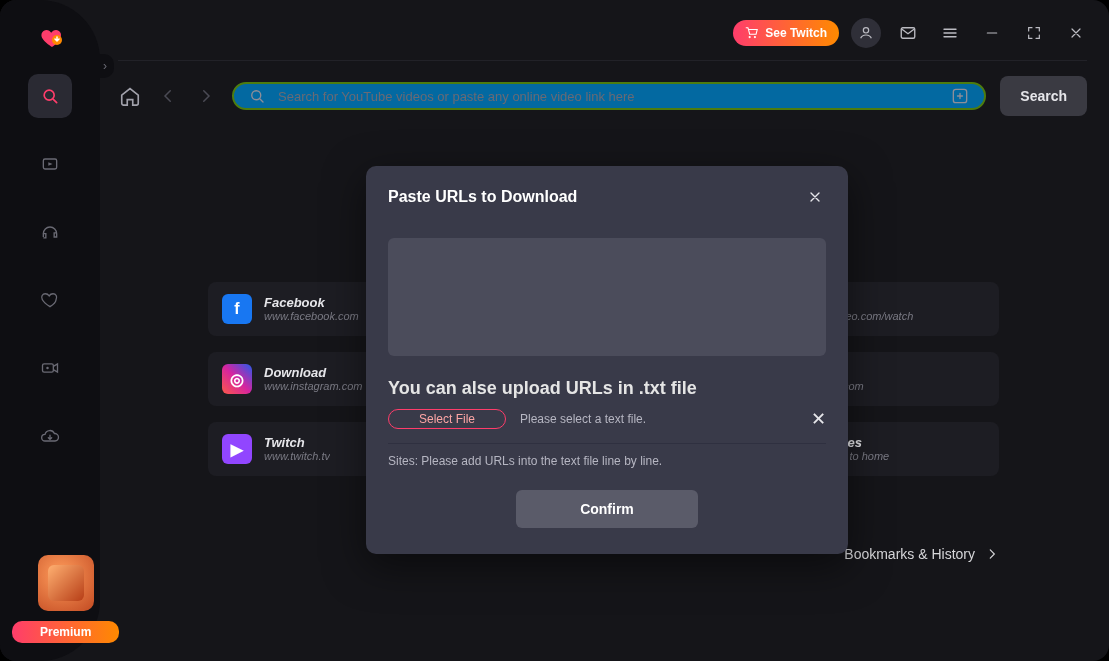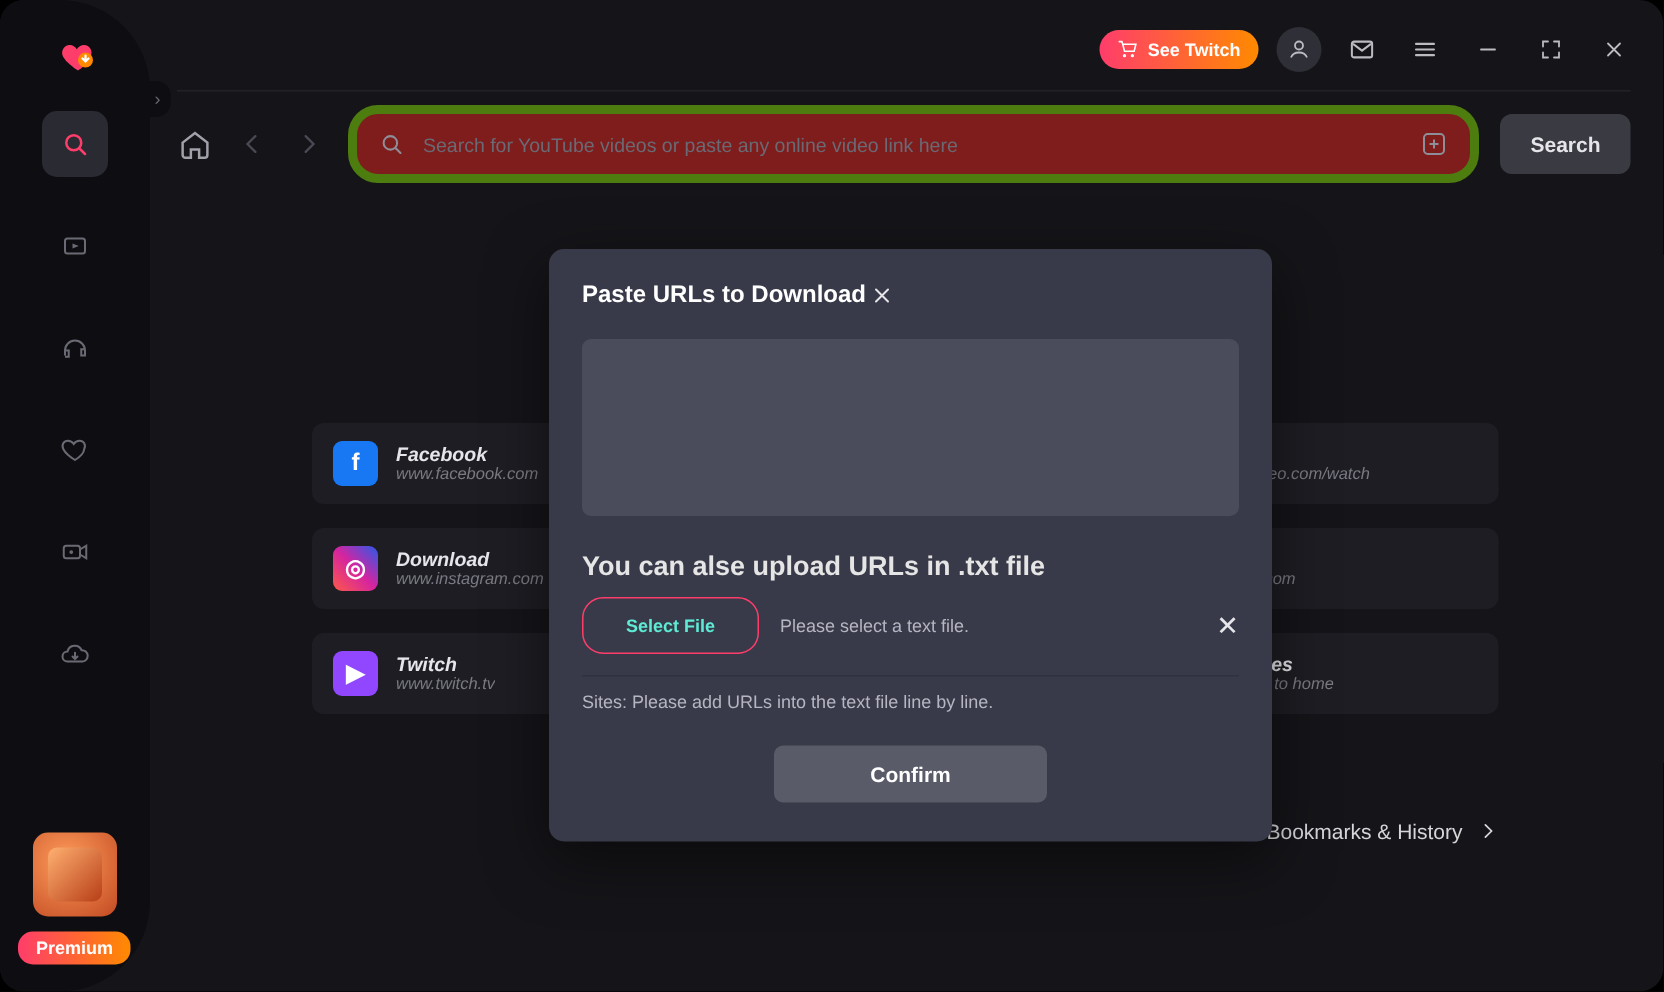--- a/index.html
+++ b/index.html
@@ -9,54 +9,54 @@
   .sidebar { position:absolute; left:0; top:0; width:100px; height:100%; background:#0e0e12; border-top-right-radius:60px 60px; border-bottom-right-radius:60px 60px; }
   .logo { position:absolute; left:40px; top:26px; width:24px; height:24px; }
   .sidebar-items { position:absolute; left:28px; top:74px; display:flex; flex-direction:column; align-items:center; gap:24px; }
   .sb-item { width:44px; height:44px; display:flex; align-items:center; justify-content:center; border-radius:10px; color:#6a6a74; cursor:pointer; }
   .sb-item.active { background:#2a2a33; }
   .sb-item svg { width:20px; height:20px; }
   .sb-handle { position:absolute; left:96px; top:54px; width:18px; height:24px; background:#0e0e12; border-radius:0 10px 10px 0; display:flex; align-items:center; justify-content:center; color:#6a6a74; font-size:12px; cursor:pointer; }
   .premium-box { position:absolute; left:12px; bottom:18px; display:flex; flex-direction:column; align-items:center; gap:10px; }
   .gift { width:56px; height:56px; background:radial-gradient(circle at 40% 35%, #ff9d5c, #c24a22); border-radius:10px; position:relative; }
   .gift::before{content:"";position:absolute;left:10px;top:10px;width:36px;height:36px;background:linear-gradient(135deg,#ffb071,#b73e17);border-radius:6px;}
-  .premium-btn { padding:4px 12px; font-size:12px; font-weight:600; color:#fff; background:linear-gradient(90deg,#ff3d6b,#ff8a00); border:none; border-radius:10px; cursor:pointer; }
+  .premium-btn { padding:4px 28px; font-size:12px; font-weight:600; color:#fff; background:linear-gradient(90deg,#ff3d6b,#ff8a00); border:none; border-radius:10px; cursor:pointer; }
   
   .topbar { position:absolute; right:18px; top:18px; display:flex; align-items:center; gap:12px; }
   .see-price { display:flex; align-items:center; gap:6px; background:linear-gradient(90deg,#ff3d6b,#ff8a00); color:#fff; font-size:12px; font-weight:600; padding:6px 12px; border-radius:14px; cursor:pointer; }
   .top-icon { width:30px; height:30px; display:flex; align-items:center; justify-content:center; color:#BBBBC2; cursor:pointer; border-radius:50%; }
   .top-icon.circle { background:#2f2f38; }
   .hr { position:absolute; left:118px; right:22px; top:60px; height:1px; background:#222228; }
   
   .navrow { position:absolute; left:118px; right:22px; top:76px; height:40px; display:flex; align-items:center; gap:14px; }
   .nav-ico { width:24px; height:24px; display:flex; align-items:center; justify-content:center; color:#a1a1ab; cursor:pointer; }
   .nav-ico.dim { color:#4a4a54; }
-  .searchbar { flex:1; height:52px; background:#7f1d1d; border:6px solid #4d7c0f; border-radius:20px; display:flex; align-items:center; padding:0 14px; gap:12px; min-width:0; }
+  .searchbar { flex:1; height:28px; background:#0369a1; border:2px solid #4d7c0f; border-radius:20px; display:flex; align-items:center; padding:0 14px; gap:12px; min-width:0; }
   .searchbar svg { flex-shrink:0; }
   .searchbar input { flex:1; background:transparent; border:none; outline:none; color:#d6d6d9; font-size:13px; min-width:0; }
   .searchbar input::placeholder { color:#6a6a74; }
   .plus-ico { width:20px; height:20px; color:#8e8e98; flex-shrink:0; cursor:pointer; }
   .search-btn { height:40px; padding:0 20px; background:#3a3a42; color:#e6e6ea; font-size:14px; font-weight:600; border:none; border-radius:8px; cursor:pointer; }
   
   .grid { position:absolute; left:208px; top:282px; right:110px; display:grid; grid-template-columns:repeat(3,1fr); gap:16px; }
   .site { height:54px; background:#1d1d23; border-radius:8px; display:flex; align-items:center; padding:0 14px; gap:12px; cursor:pointer; }
   .site-ico { width:30px; height:30px; border-radius:6px; display:flex; align-items:center; justify-content:center; color:#fff; font-weight:700; font-size:16px; flex-shrink:0; }
   .site-txt { display:flex; flex-direction:column; line-height:1.2; min-width:0; overflow:hidden;font-style:italic; }
   .site-name { font-size:13px; font-weight:600; color:#e6e6ea; white-space:nowrap; }
   .site-url { font-size:11px; color:#7a7a84; white-space:nowrap; }
   .bookmarks { position:absolute; right:110px; top:546px; display:flex; align-items:center; gap:10px; color:#d6d6d9; font-size:14px; cursor:pointer; }
   
   .modal { position:absolute; left:366px; top:166px; width:482px; background:#393a49; border-radius:10px; padding:20px 22px 26px; box-shadow:0 12px 40px rgba(0,0,0,.5); }
-  .modal-head { display:flex; align-items:center; margin-bottom:18px; }
+  .modal-head { display:flex; align-items:center; justify-content:space-between; margin-bottom:30px; }
   .modal-title { font-size:16px; font-weight:700; color:#fff; }
   .modal-close { width:22px; height:22px; display:flex; align-items:center; justify-content:center; color:#e6e6ea; cursor:pointer; }
   .modal textarea { width:100%; height:118px; background:#4b4c5b; border:none; border-radius:6px; resize:none; padding:10px; color:#fff; font-size:13px; font-family:inherit; outline:none; }
   .modal-sub { margin-top:18px; font-size:18px; font-weight:700; color:#e5e5e5; }
   .file-row { display:flex; align-items:center; gap:14px; margin-top:10px; }
-  .sel-btn { width:118px; height:38px; border:1px solid #ff3d6b; background:transparent; color:#5eead4; font-size:12px; font-weight:700; border-radius:14px; cursor:pointer; }
+  .sel-btn { width:118px; height:20px; border:1px solid #ff3d6b; background:transparent; color:#fca5a5; font-size:12px; font-weight:400; border-radius:14px; cursor:pointer; }
   .file-hint { flex:1; font-size:12px; color:#b6b6c2; }
   .file-x { color:#e6e6ea; cursor:pointer; font-size:18px; line-height:1; }
   .divider { height:1px; background:#2f3040; margin:14px 0 10px; }
   .note { font-size:12px; color:#b6b6c2; }
   .confirm { display:block; margin:22px auto 0; width:182px; height:38px; background:#5a5b69; border:none; color:#fff; font-size:14px; font-weight:700; border-radius:6px; cursor:pointer; }
 </style>
 </head>
 <body>
 
 <div class="app">

